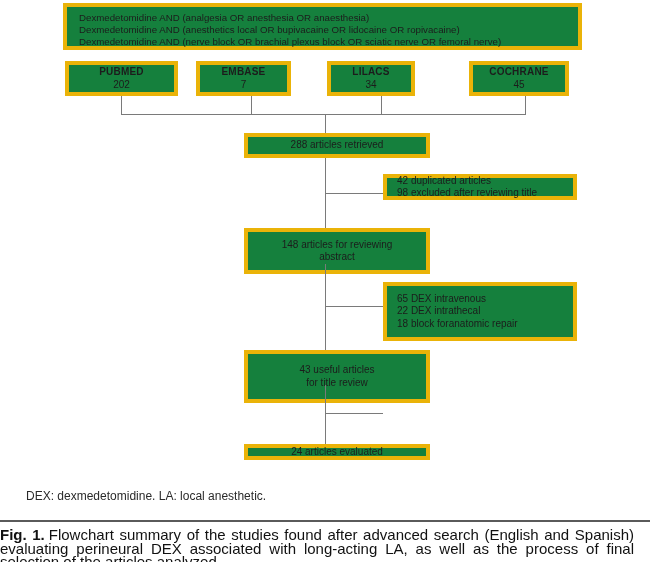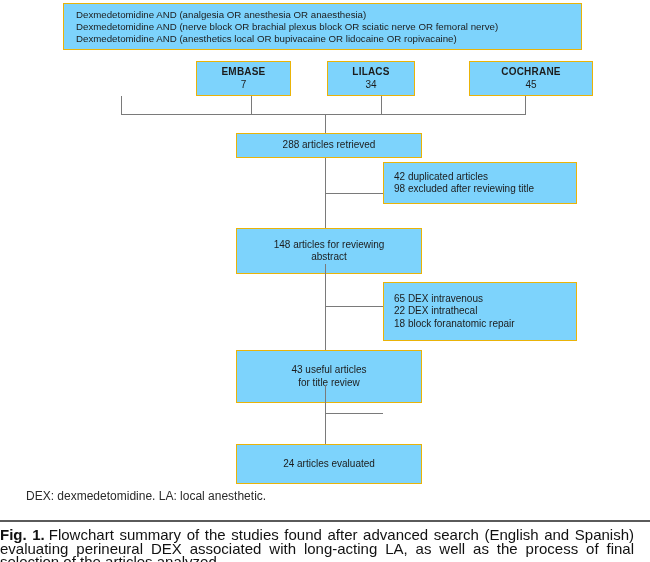--- a/index.html
+++ b/index.html
@@ -7,43 +7,43 @@
     position: relative;
     width: 650px;
     height: 562px;
     background: #ffffff;
     font-family: "Liberation Sans", sans-serif;
     color: #1c1c1c;
     overflow: hidden;
   }
   .box {
     position: absolute;
-    background: #7dd3fc;
-    border: 1px solid #eab308;
+    background: #15803d;
+    border: 4px solid #eab308;
     box-sizing: border-box;
     font-size: 10px;
     line-height: 12px;
     color: #1c1c1c;
   }
   .search-box {
     left: 63px; top: 3px; width: 519px; height: 47px;
     padding: 5px 4px 0 12px;
     line-height: 12px;
     font-size: 9.7px;
   }
   .db-box {
     top: 61px; height: 35px;
     display: flex; flex-direction: column;
     align-items: center; justify-content: center;
     text-align: center;
     line-height: 12.5px;
   }
   .db-name { font-weight: bold; letter-spacing: 0.2px; }
   .main-box {
-    left: 236px; width: 186px;
+    left: 244px; width: 186px;
     display: flex; flex-direction: column;
     align-items: center; justify-content: center;
     text-align: center;
     line-height: 12.5px;
   }
   .side-box {
     left: 383px; width: 194px;
     display: flex; flex-direction: column;
     justify-content: center;
     padding-left: 10px;
@@ -74,52 +74,56 @@
   }
   .caption .fig-label { font-weight: bold; margin-right: 4px; }
 </style>
 </head>
 <body>
 
 <div class="page">
 
   <div class="box search-box">
     <div>Dexmedetomidine AND (analgesia OR anesthesia OR anaesthesia)</div>
+    <div>Dexmedetomidine AND (anesthetics local OR bupivacaine OR lidocaine OR ropivacaine)</div>
     <div>Dexmedetomidine AND (nerve block OR brachial plexus block OR sciatic nerve OR femoral nerve)</div>
-    <div>Dexmedetomidine AND (anesthetics local OR bupivacaine OR lidocaine OR ropivacaine)</div>
   </div>
 
+  <div class="box db-box" style="left:65px;width:113px">
+    <div class="db-name">PUBMED</div>
+    <div class="db-count">202</div>
+  </div>
   <div class="box db-box" style="left:196px;width:95px">
     <div class="db-name">EMBASE</div>
     <div class="db-count">7</div>
   </div>
   <div class="box db-box" style="left:327px;width:88px">
     <div class="db-name">LILACS</div>
     <div class="db-count">34</div>
   </div>
-  <div class="box db-box" style="left:469px;width:124px">
+  <div class="box db-box" style="left:469px;width:100px">
     <div class="db-name">COCHRANE</div>
     <div class="db-count">45</div>
   </div>
 
   <div class="vline" style="left:121px;top:96px;height:19px"></div>
   <div class="vline" style="left:251px;top:96px;height:19px"></div>
   <div class="vline" style="left:381px;top:96px;height:19px"></div>
   <div class="vline" style="left:525px;top:96px;height:19px"></div>
   <div class="hline" style="left:121px;top:114px;width:405px"></div>
   <div class="vline" style="left:325px;top:114px;height:19px"></div>
 
   <div class="box main-box" style="top:133px;height:25px">
     <div>288 articles retrieved</div>
   </div>
 
   <div class="vline" style="left:325px;top:158px;height:70px"></div>
   <div class="hline" style="left:325px;top:193px;width:58px"></div>
 
-  <div class="box side-box" style="top:162px;height:42px">
+  <div class="box side-box" style="top:174px;height:26px">
     <div>42 duplicated articles</div>
     <div>98 excluded after reviewing title</div>
   </div>
 
   <div class="box main-box" style="top:228px;height:46px">
     <div>148 articles for reviewing</div>
     <div>abstract</div>
   </div>
 
   <div class="vline" style="left:325px;top:264px;height:86px"></div>
@@ -133,21 +137,21 @@
 
   <div class="box main-box" style="top:350px;height:53px">
     <div>43 useful articles</div>
     <div>for title review</div>
   </div>
 
   <div class="vline" style="left:325px;top:385px;height:59px"></div>
   <div class="hline" style="left:325px;top:413px;width:58px"></div>
 
 
-  <div class="box main-box" style="top:444px;height:40px">
+  <div class="box main-box" style="top:444px;height:16px">
     <div>24 articles evaluated</div>
   </div>
 
   <div class="footnote">DEX: dexmedetomidine. LA: local anesthetic.</div>
 
   <div class="rule"></div>
 
   <div class="caption">
     <span class="fig-label">Fig. 1.</span><span>Flowchart summary of the studies found after advanced search (English and Spanish) evaluating perineural DEX associated with long-acting LA, as well as the process of final selection of the articles analyzed.</span>
   </div>

